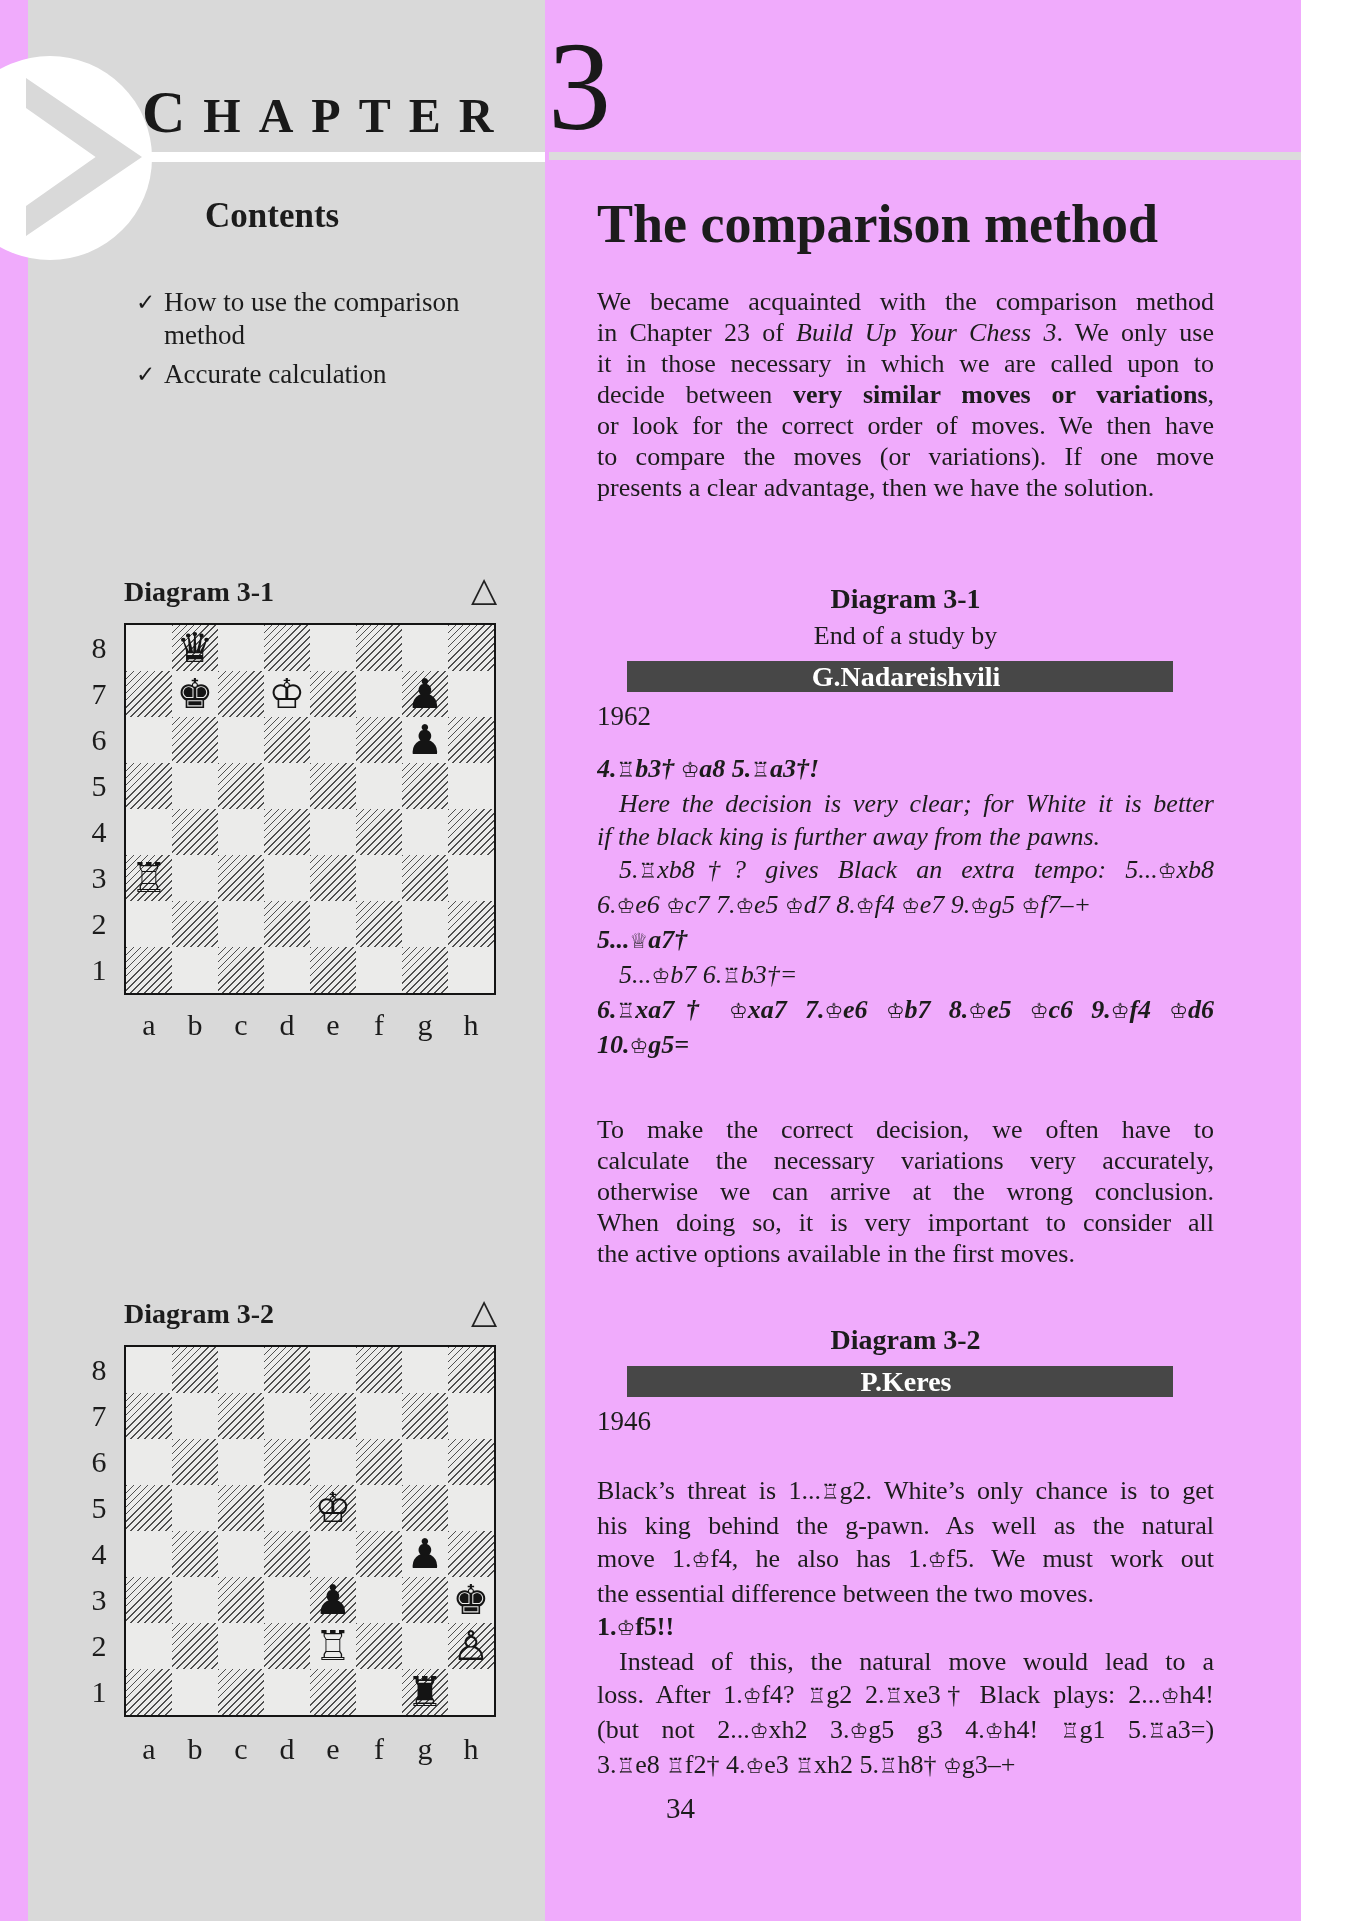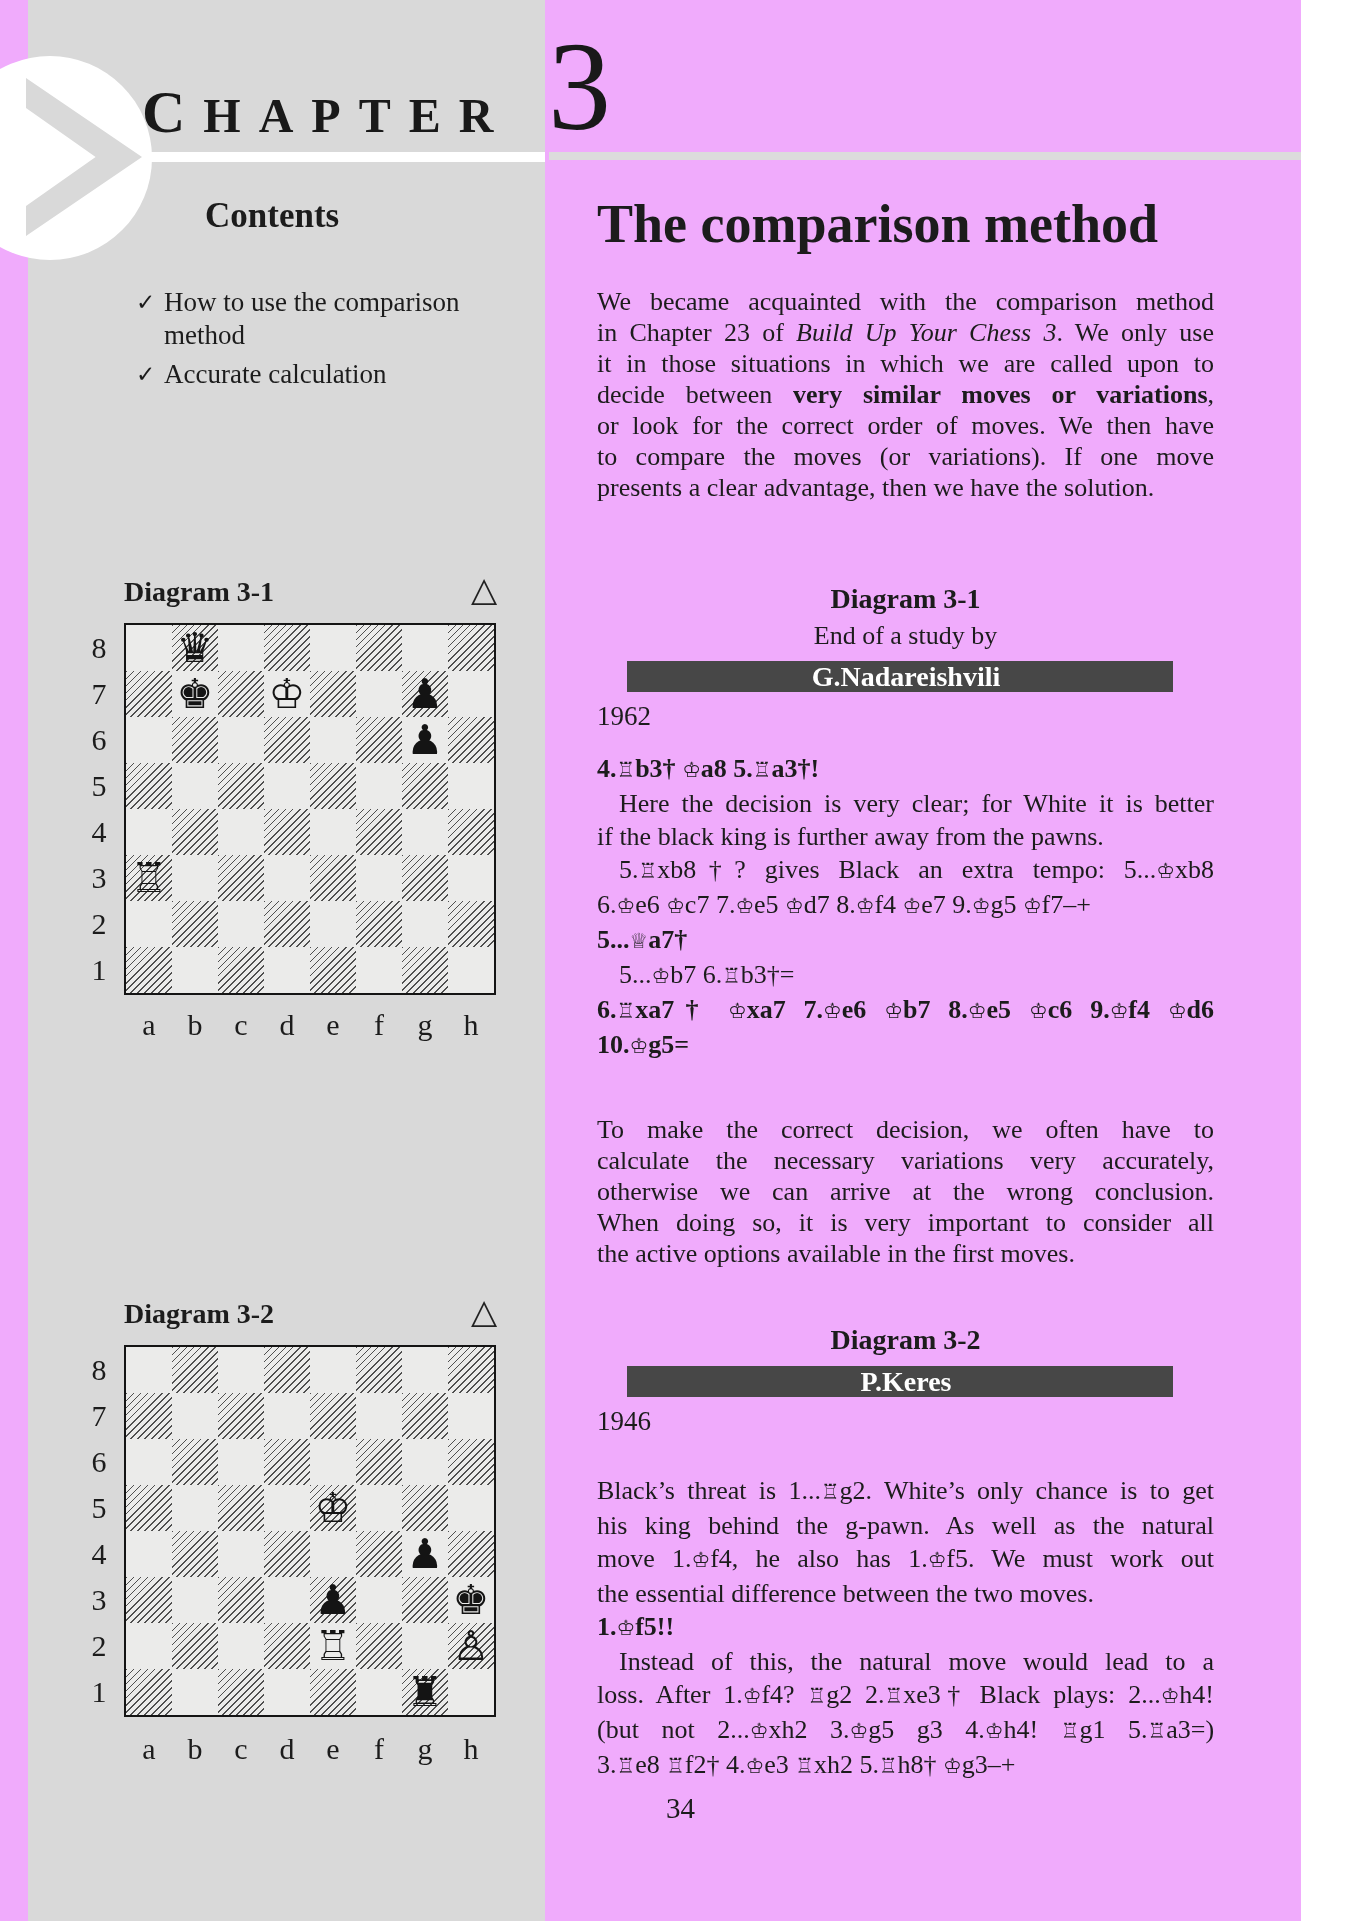--- a/index.html
+++ b/index.html
@@ -39,21 +39,21 @@
   .ranks .lbl{height:46px;line-height:46px;}
   .files{position:absolute;left:126px;width:368px;display:grid;grid-template-columns:repeat(8,46px);
          text-align:center;font-size:30px;}
   .fl1{top:1002px;} .fl2{top:1726px;}
   .files .lbl{line-height:46px;}
   
   .main-col{position:absolute;left:597px;top:0;width:617px;font-size:26px;line-height:31px;}
   .title{font-size:54px;line-height:56px;margin:196px 0 0;font-weight:bold;}
   .para{margin:0;}
   .p-intro{margin-top:34px;}
-  .p-an1{margin-top:21px;line-height:33px;}
+  .p-an1{margin-top:21px;line-height:33px;font-style:italic;}
   .p-mid{margin-top:51px;}
   .p-an2{margin-top:38px;line-height:33px;}
   .tline{white-space:nowrap;overflow:hidden;}
   .tline.just{text-align:justify;text-align-last:justify;}
   .tline.ind{text-indent:22px;}
   .tline.b{font-weight:bold;}
   .fig{font-family:"DejaVu Sans",sans-serif;font-size:0.8em;}
   .c-head{text-align:center;font-weight:bold;font-size:28px;line-height:32px;margin-top:80px;}
   .c-head.h2{margin-top:55px;}
   .c-sub{text-align:center;font-size:26px;line-height:30px;margin-top:6px;}
@@ -295,21 +295,21 @@
       <div class="lbl">f</div>
       <div class="lbl">g</div>
       <div class="lbl">h</div>
     </div>
 
   <div class="main-col">
     <h1 class="title">The comparison method</h1>
     <div class="para p-intro">
         <div class="tline just">We became acquainted with the comparison method</div>
         <div class="tline just">in Chapter 23 of <i>Build Up Your Chess 3</i>. We only use</div>
-        <div class="tline just">it in those situations in which we are called upon to</div>
+        <div class="tline just">it in those necessary in which we are called upon to</div>
         <div class="tline just">decide between <b>very similar moves or variations</b>,</div>
         <div class="tline just">or look for the correct order of moves. We then have</div>
         <div class="tline just">to compare the moves (or variations). If one move</div>
         <div class="tline">presents a clear advantage, then we have the solution.</div>
       </div>
 
     <div class="c-head">Diagram 3-1</div>
     <div class="c-sub">End of a study by</div>
     <div class="banner">
         <span>G.Nadareishvili</span>

